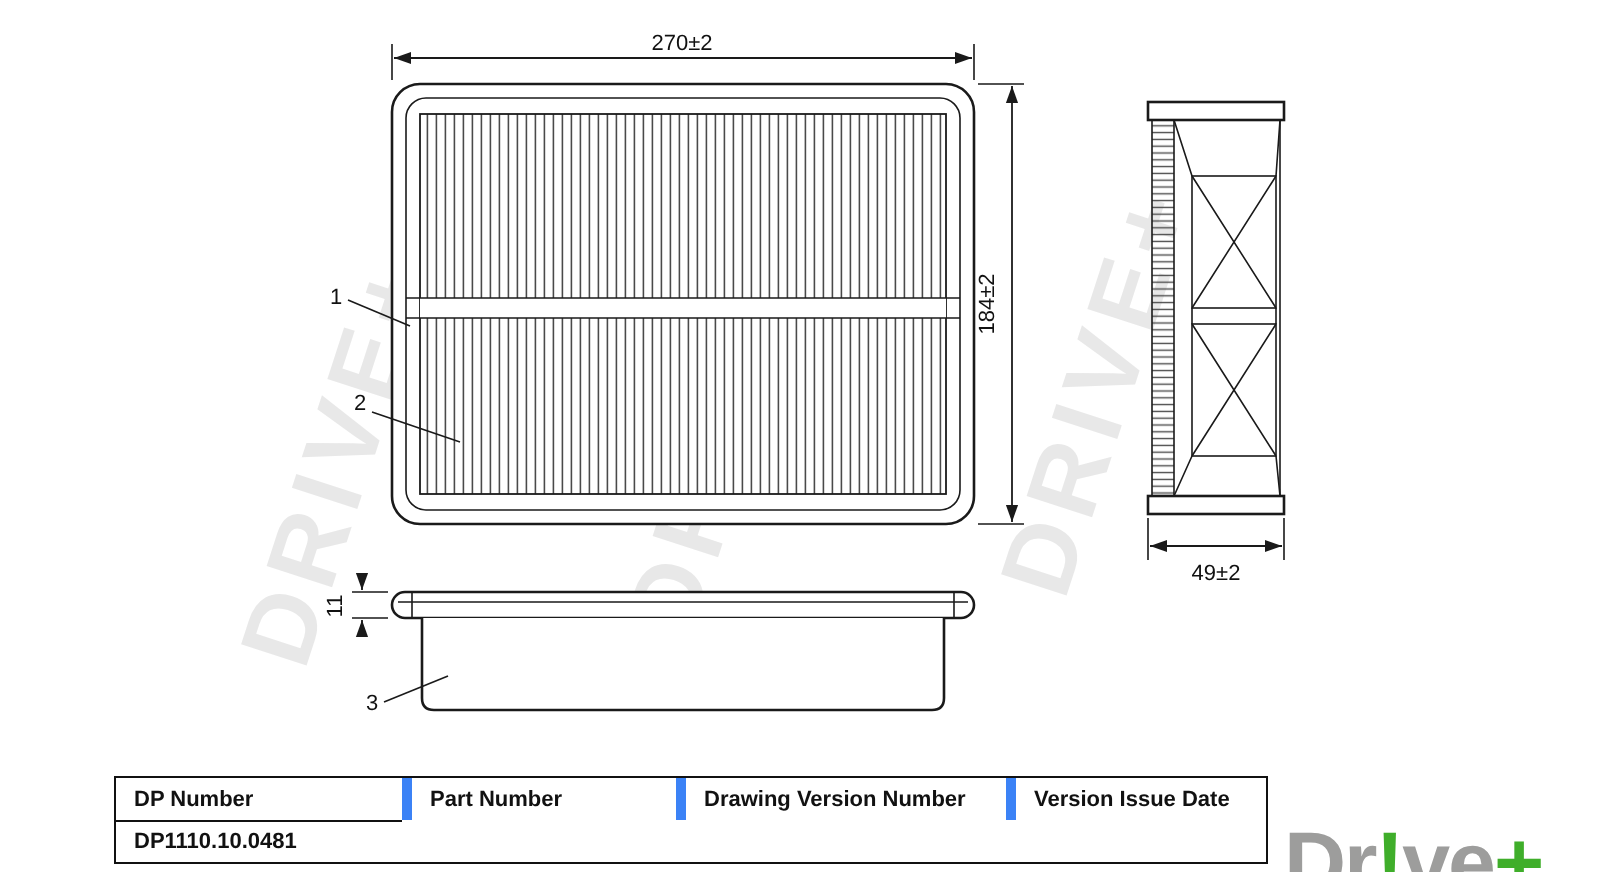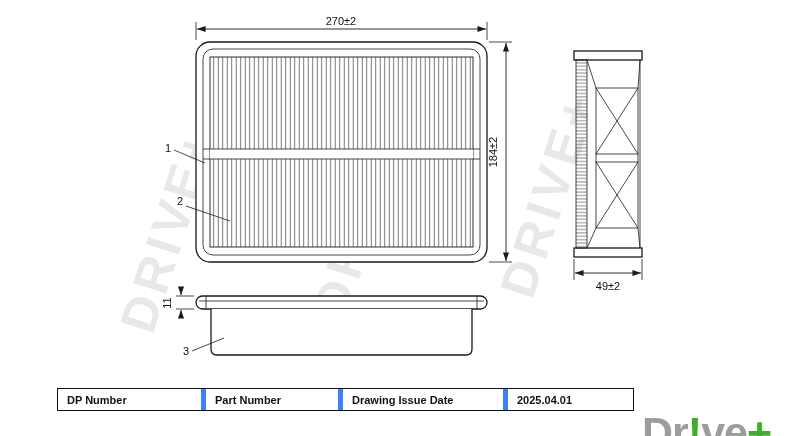--- a/index.html
+++ b/index.html
@@ -111,22 +111,23 @@
     <g>
       <text class="t" x="183" y="355">3</text>
       <line class="thin" x1="192" y1="351" x2="224" y2="338"></line>
     </g>
   </svg>
 
   
   <div class="tbl">
     <div class="cell">DP Number</div>
     <div class="cell">Part Number</div>
-    <div class="cell">Drawing Issue Date</div>
-    <div class="cell">2025.04.01</div>
+    <div class="cell">Drawing Version Number</div>
+    <div class="cell">Version Issue Date</div>
+    <div class="cell">DP1110.10.0481</div>
   </div>
 
   
   <div class="logo">
     <span class="lg-gray">Dr</span><span class="lg-green">!</span><span class="lg-gray">ve</span><span class="lg-green">+</span>
   </div>
 
 </div>
 
 </body></html>

